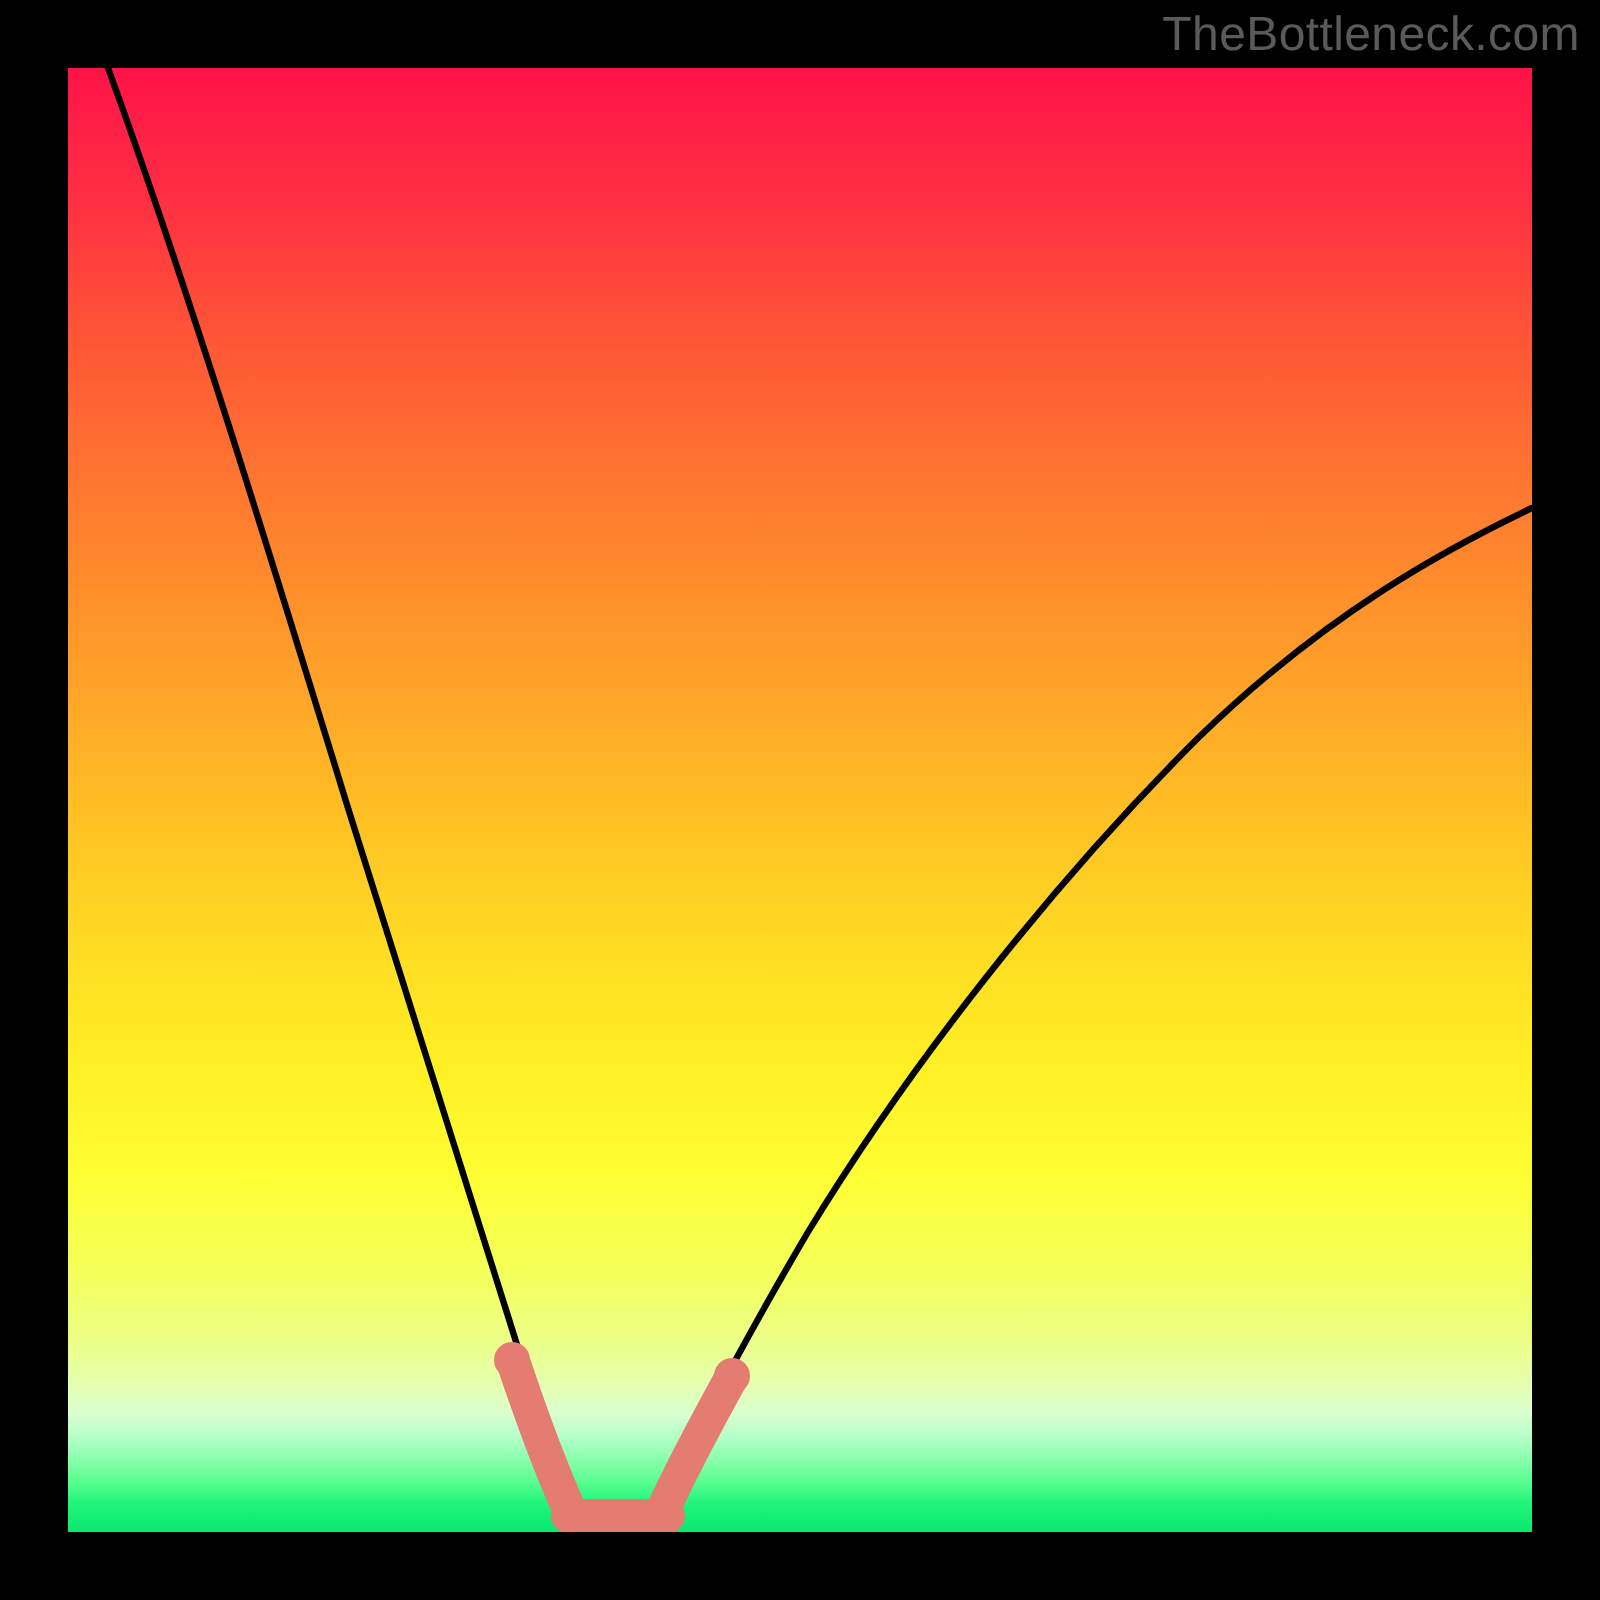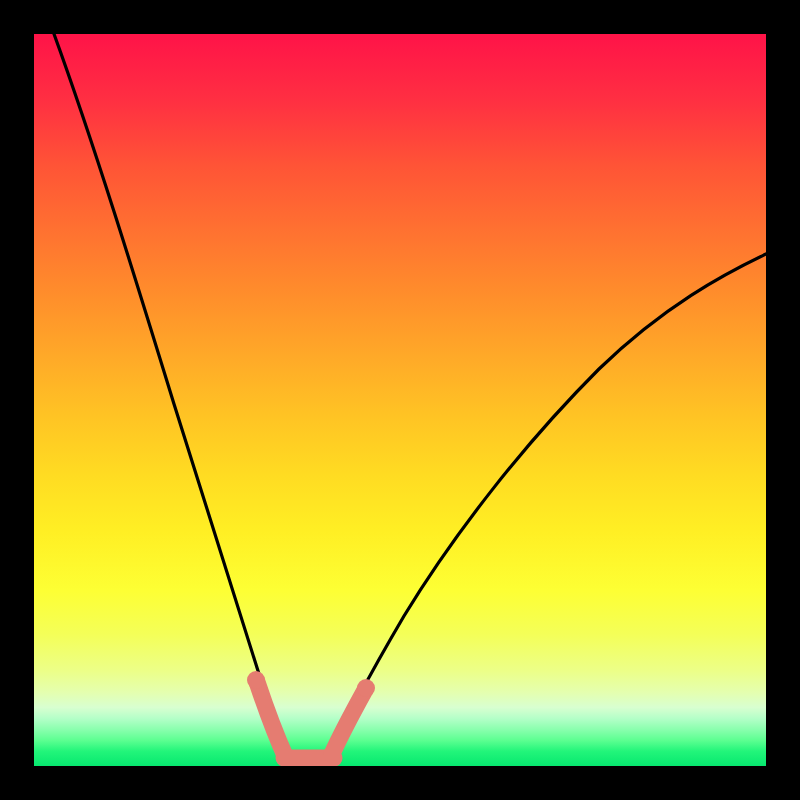--- a/index.html
+++ b/index.html
@@ -93,13 +93,14 @@
       <circle cx="222" cy="646" r="9" fill="#e57c71"></circle>
 
       <path d="M 250 724 L 300 724" stroke="#e57c71" stroke-width="17" fill="none" stroke-linecap="round"></path>
 
       <path d="M 298 720
                C 308 698, 320 676, 331 656" stroke="#e57c71" stroke-width="17" fill="none" stroke-linecap="round"></path>
       <circle cx="332" cy="654" r="9" fill="#e57c71"></circle>
     </svg>
   </div>
 
+  <div class="watermark">TheBottleneck.com</div>
 </div>
 
 </body></html>

